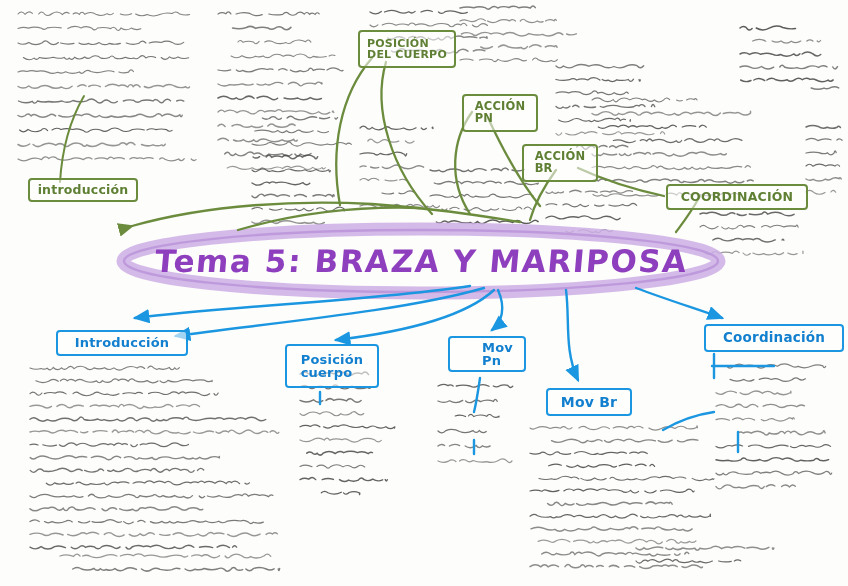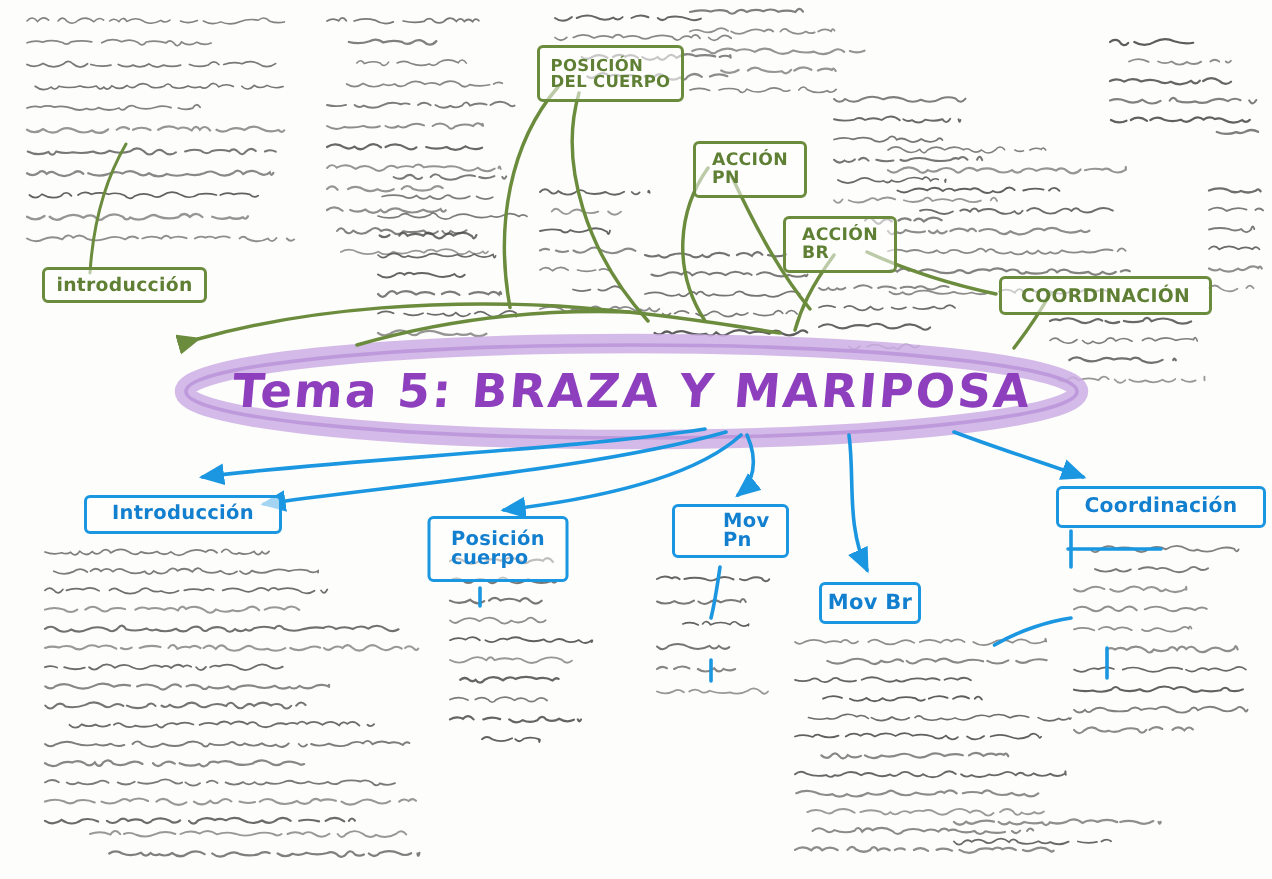--- a/index.html
+++ b/index.html
@@ -305,21 +305,21 @@
 
   <div class="node node-blue" style="left:285px;top:344px;width:94px;height:44px;font-size:13px;">
     <span>Posición
 cuerpo</span>
   </div>
 
   <div class="node node-blue" style="left:448px;top:336px;width:78px;height:36px;font-size:13px;padding-left:32px;">
     <span>Mov Pn</span>
   </div>
 
-  <div class="node node-blue" style="left:546px;top:388px;width:68px;height:28px;font-size:14px;">
+  <div class="node node-blue" style="left:546px;top:388px;width:86px;height:28px;font-size:14px;">
     <span>Mov Br</span>
   </div>
 
   <div class="node node-blue" style="left:704px;top:324px;width:140px;height:28px;font-size:13.5px;">
     <span>Coordinación</span>
   </div>
 
 </div>
 
 </body></html>

